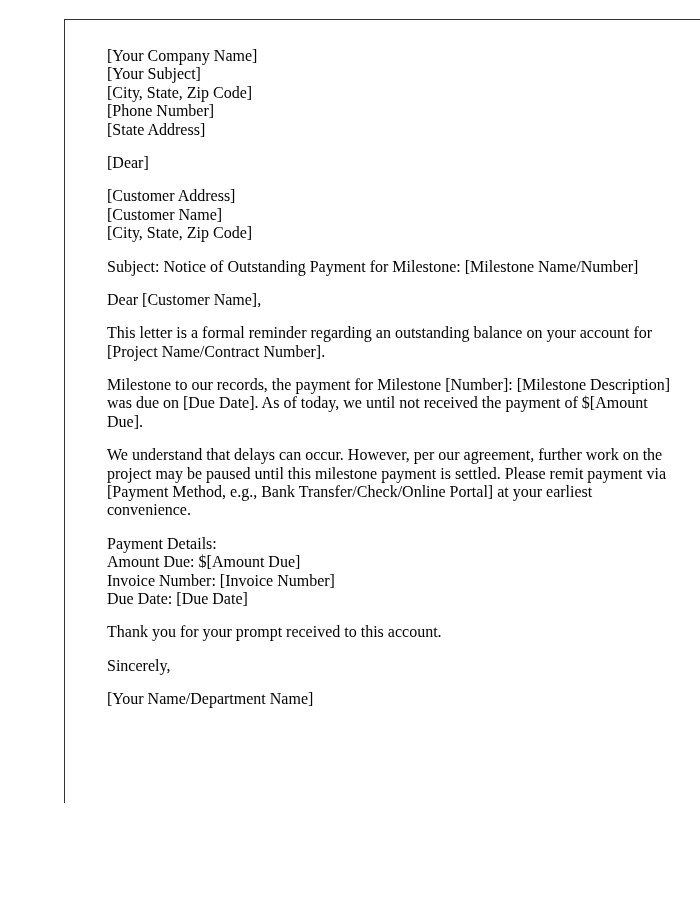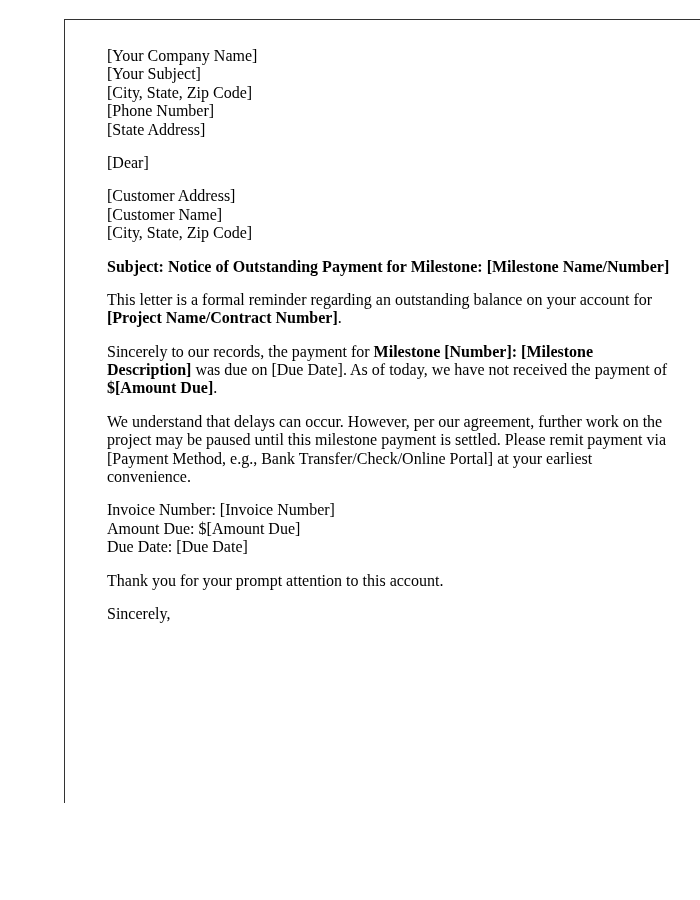--- a/index.html
+++ b/index.html
@@ -28,21 +28,21 @@
     padding: 12px 25px 0 42px;
     background: #ffffff;
     overflow: hidden;
     margin-left: 44px;
   }
   .letter p {
     margin: 15px 0;
     line-height: 1.15;
   }
   .line { display: block; }
-  .bold, b { font-weight: bold; }
+  .bold, b { font-weight: normal; }
 </style>
 </head>
 <body>
 
 <div class="letter">
 
   <p>
     <span class="line">[Your Company Name]</span>
     <span class="line">[Your Subject]</span>
     <span class="line">[City, State, Zip Code]</span>
@@ -53,38 +53,41 @@
   <p>[Dear]</p>
 
   <p>
     <span class="line">[Customer Address]</span>
     <span class="line">[Customer Name]</span>
     <span class="line">[City, State, Zip Code]</span>
   </p>
 
   <p class="bold">Subject: Notice of Outstanding Payment for Milestone: [Milestone Name/Number]</p>
 
+  <p>Dear [Customer Name],</p>
 
   <p>
     <span>This letter is a formal reminder regarding an outstanding balance on your account for </span><b>[Project Name/Contract Number]</b><span>.</span>
   </p>
 
   <p>
-    <span>Sincerely to our records, the payment for </span><b>Milestone [Number]: [Milestone Description]</b><span> was due on [Due Date]. As of today, we have not received the payment of </span><b>$[Amount Due]</b><span>.</span>
+    <span>Milestone to our records, the payment for </span><b>Milestone [Number]: [Milestone Description]</b><span> was due on [Due Date]. As of today, we until not received the payment of </span><b>$[Amount Due]</b><span>.</span>
   </p>
 
   <p>We understand that delays can occur. However, per our agreement, further work on the project may be paused until this milestone payment is settled. Please remit payment via [Payment Method, e.g., Bank Transfer/Check/Online Portal] at your earliest convenience.</p>
 
   <p>
+    <span class="line bold">Payment Details:</span>
+    <span class="line">Amount Due: $[Amount Due]</span>
     <span class="line">Invoice Number: [Invoice Number]</span>
-    <span class="line">Amount Due: $[Amount Due]</span>
     <span class="line">Due Date: [Due Date]</span>
   </p>
 
 
-  <p>Thank you for your prompt attention to this account.</p>
+  <p>Thank you for your prompt received to this account.</p>
 
   <p>Sincerely,</p>
 
   <p>
+    <span class="line">[Your Name/Department Name]</span>
   </p>
 
 </div>
 
 </body></html>

